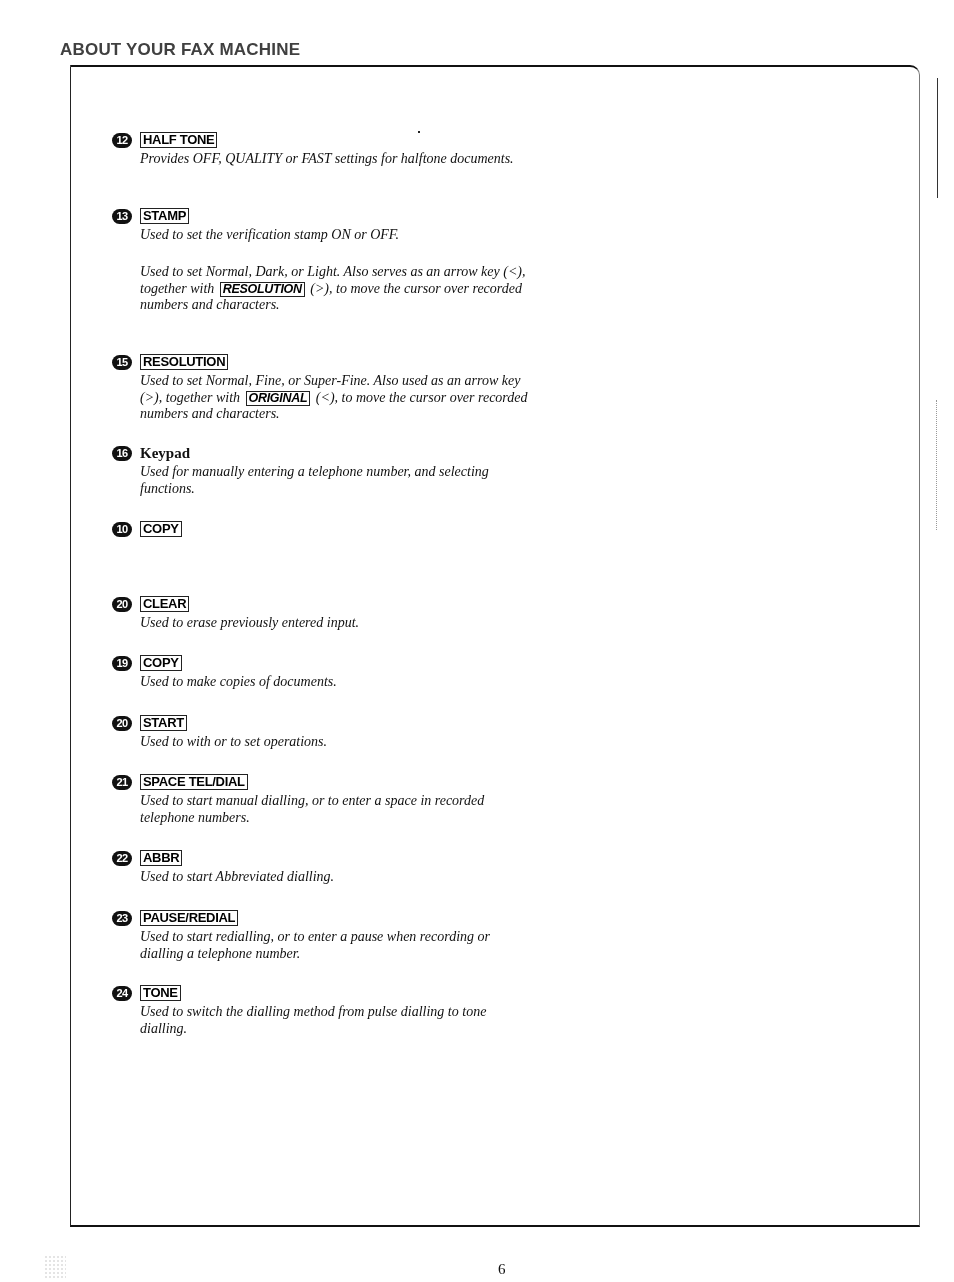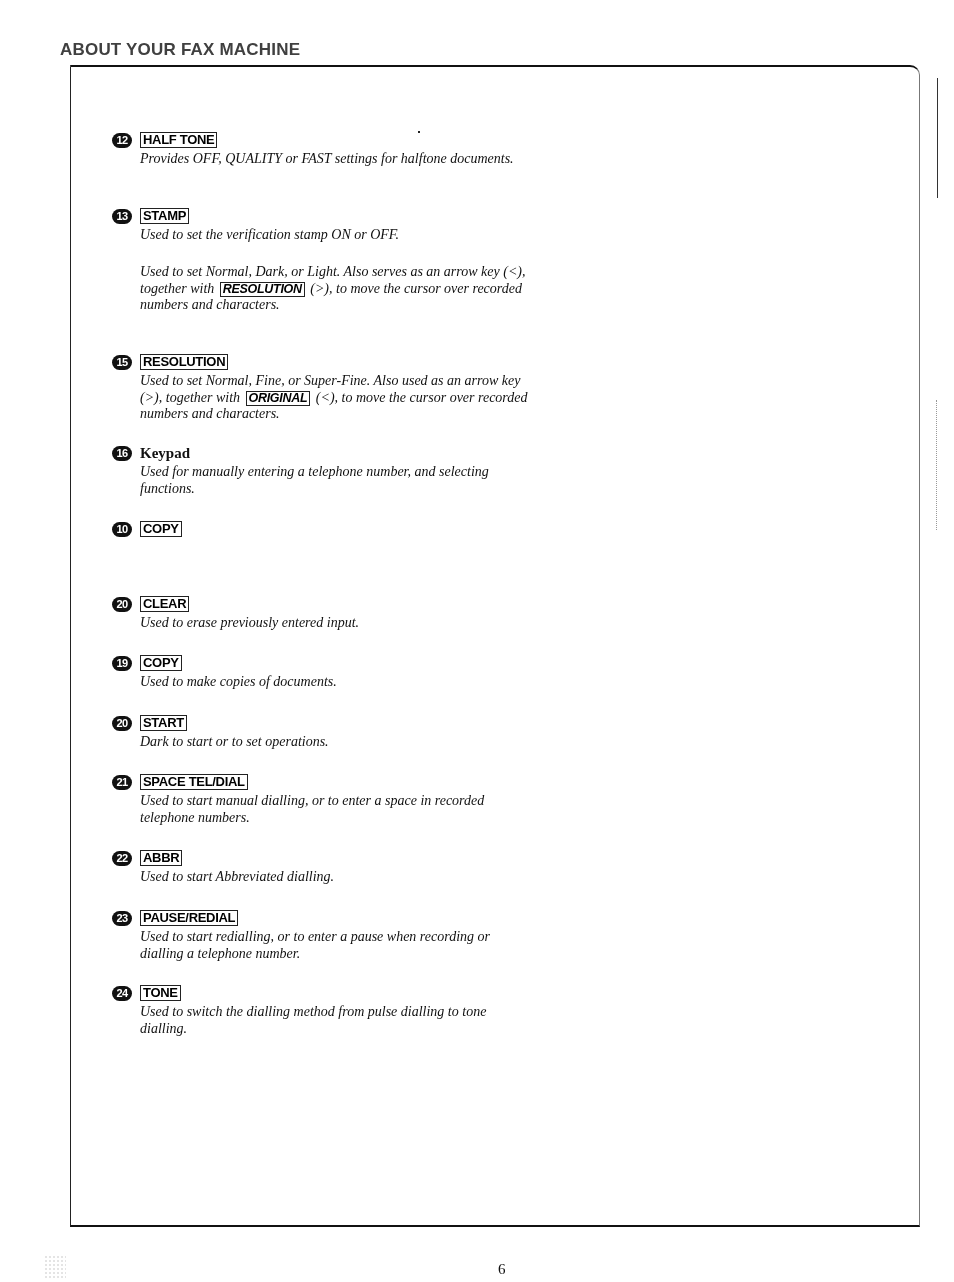--- a/index.html
+++ b/index.html
@@ -214,21 +214,21 @@
     <span class="key">COPY</span>
   </div>
   <div class="desc">Used to make copies of documents.</div>
 </div>
 
 <div class="item" style="top:714px;">
   <div class="item-head">
     <span class="badge">20</span>
     <span class="key">START</span>
   </div>
-  <div class="desc">Dark to start or to set operations.</div>
+  <div class="desc">Used to with or to set operations.</div>
 </div>
 
 <div class="item" style="top:773px;">
   <div class="item-head">
     <span class="badge">21</span>
     <span class="key">SPACE TEL/DIAL</span>
   </div>
   <div class="desc">Used to start manual dialling, or to enter a space in recorded telephone numbers.</div>
 </div>
 

